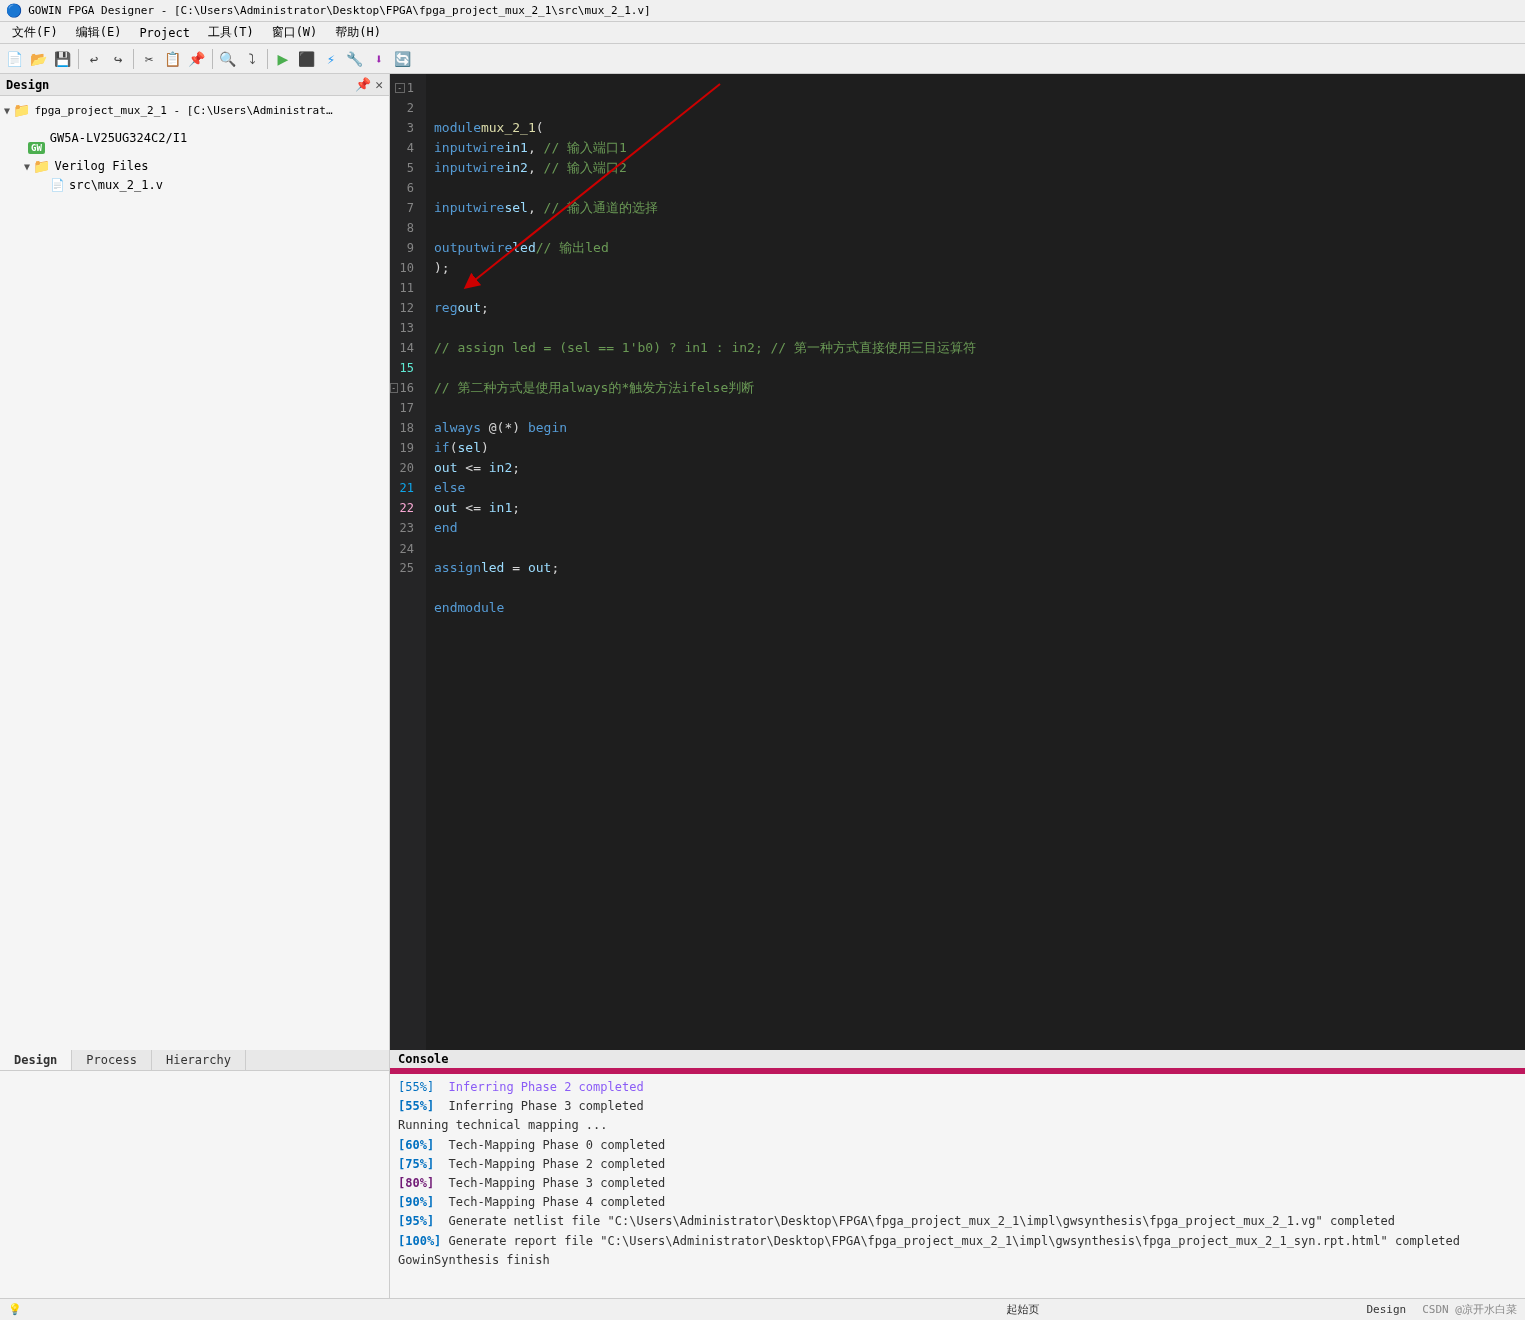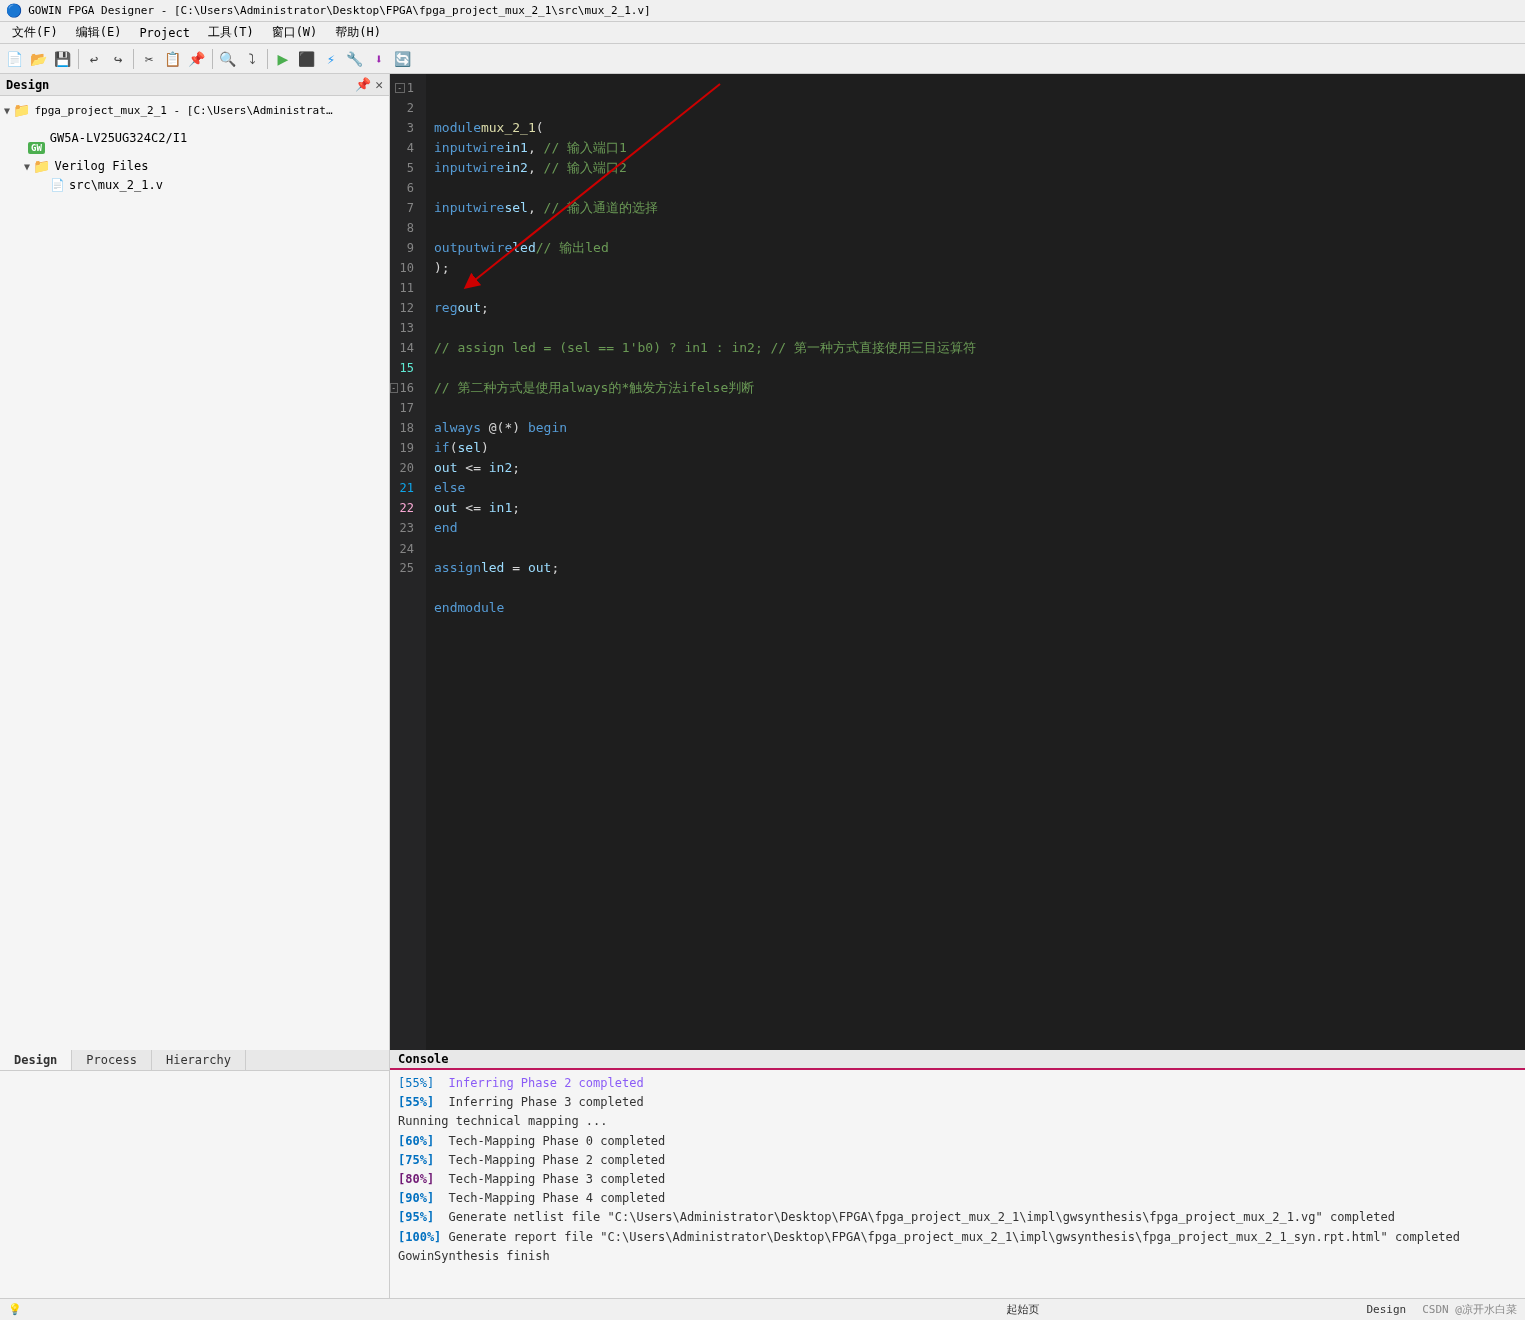--- a/index.html
+++ b/index.html
@@ -208,21 +208,21 @@
     }
     .bs-tab.active { background: #f5f5f5; font-weight: bold; }
     #bottom-content {
       flex: 1;
       display: flex;
       flex-direction: column;
     }
     #console-header {
       padding: 2px 8px;
       background: #e8e8e8;
-      border-bottom: 2px solid #be185d;
+      border-bottom: 6px solid #be185d;
       font-size: 12px;
       font-weight: bold;
     }
   </style>
 </head>
 <body>
 
 <div id="title-bar">
   <span class="title-icon">🔵</span>
   <span>GOWIN FPGA Designer - [C:\Users\Administrator\Desktop\FPGA\fpga_project_mux_2_1\src\mux_2_1.v]</span>

